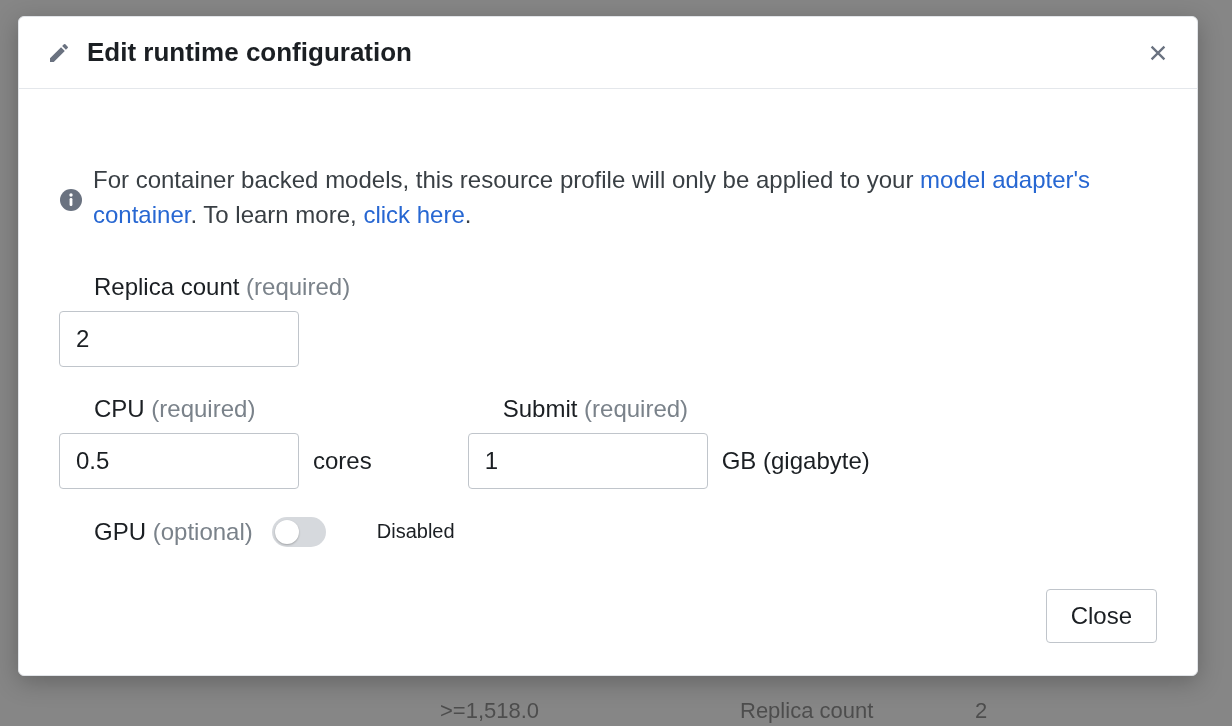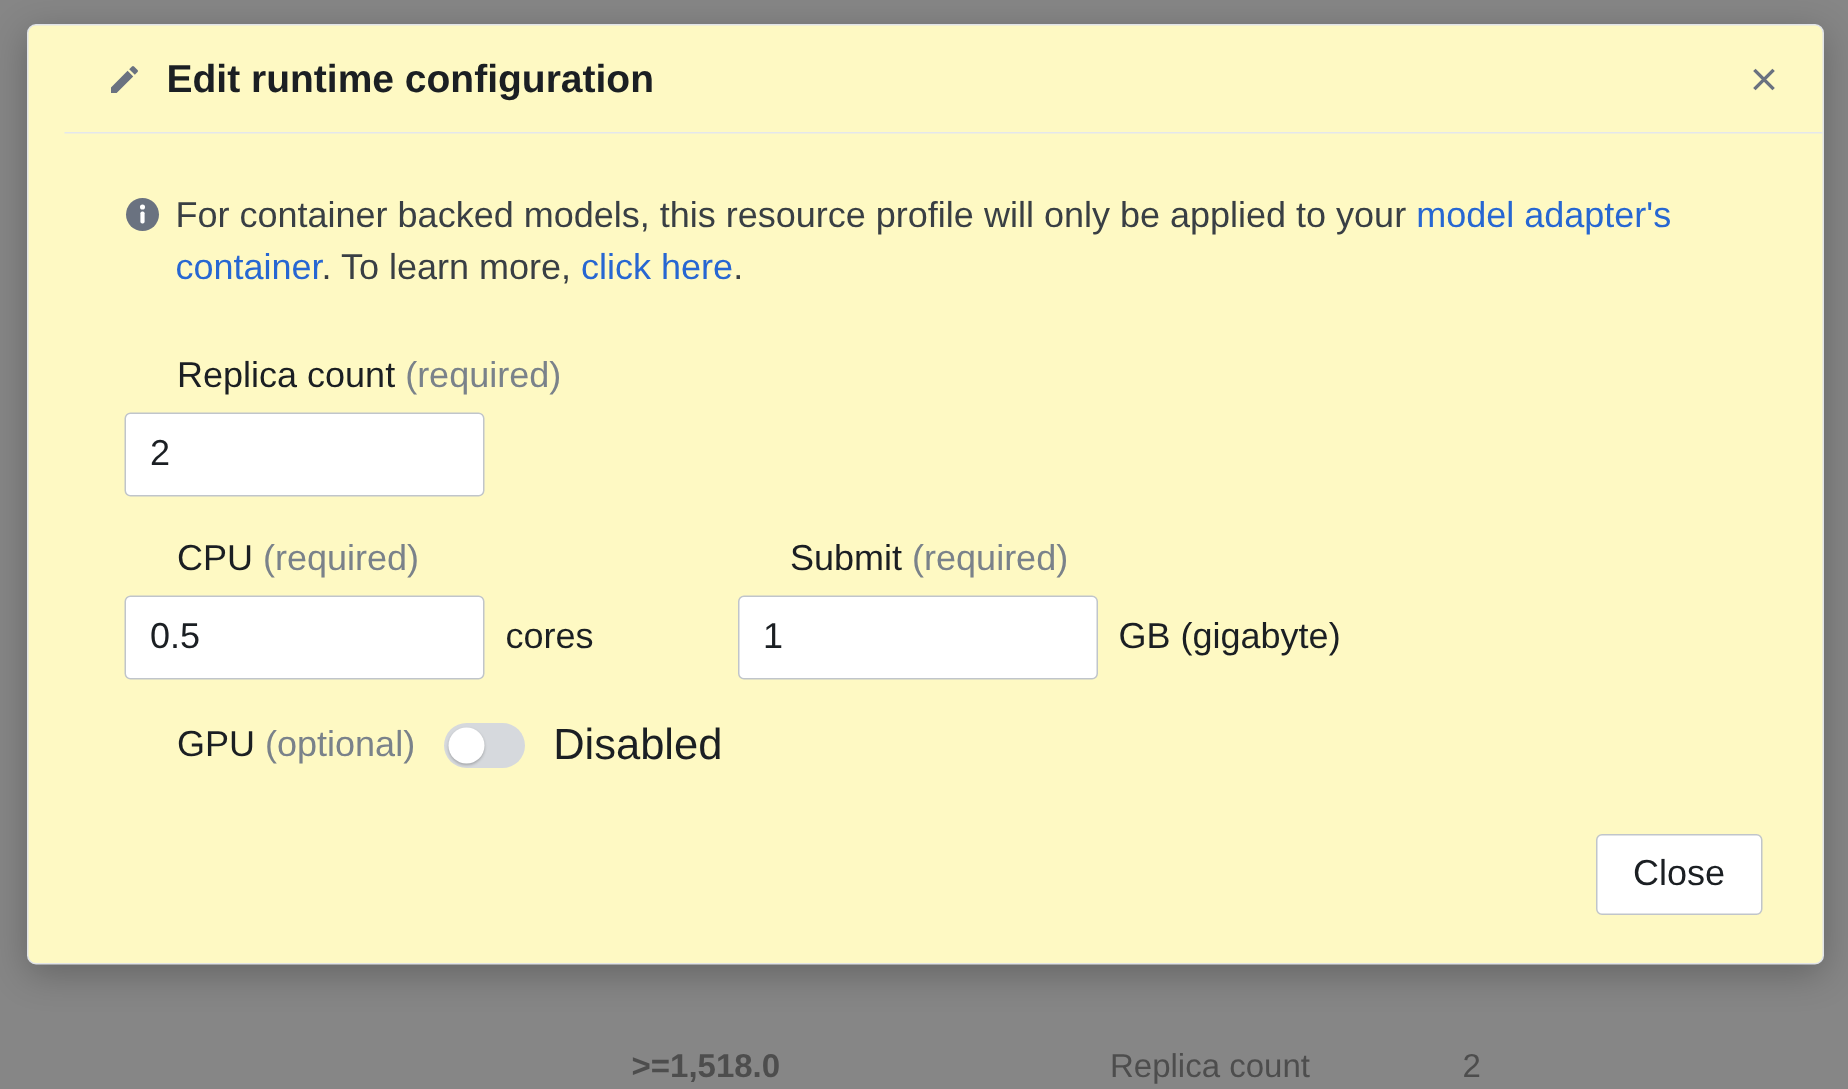--- a/index.html
+++ b/index.html
@@ -23,26 +23,25 @@
     }
     .backdrop-text {
       position: absolute;
       color: #555;
       font-size: 22px;
     }
     .modal {
       position: absolute;
       top: 16px;
       left: 18px;
-      right: 16px;
-      background: #fef9c3;
+      right: 34px;
+      background: #ffffff;
       border-radius: 6px;
       box-shadow: 0 6px 24px rgba(0,0,0,0.25);
       border: 1px solid #e1e4e8;
-      padding-left: 24px;
     }
     .modal-header {
       display: flex;
       align-items: center;
       padding: 20px 28px;
       border-bottom: 1px solid #e4e7eb;
     }
     .modal-title {
       font-size: 26px;
       font-weight: 600;
@@ -60,25 +59,26 @@
       height: 22px;
       cursor: pointer;
       stroke: #6a7280;
       stroke-width: 2.5;
     }
     .modal-body {
       padding: 38px 40px 10px 40px;
     }
     .info-block {
       display: flex;
-      align-items: flex-start;
+      align-items: center;
       font-size: 24px;
       color: #393f44;
       line-height: 1.45;
       margin-bottom: 40px;
+      margin-top: 36px;
     }
     .info-icon {
       flex: 0 0 auto;
       width: 24px;
       height: 24px;
       margin-top: 4px;
       margin-right: 10px;
     }
     .info-text a {
       color: #2767d2;
@@ -139,22 +139,23 @@
       position: absolute;
       top: 3px;
       left: 3px;
       width: 24px;
       height: 24px;
       background: #fff;
       border-radius: 50%;
       box-shadow: 0 1px 2px rgba(0,0,0,0.25);
     }
     .toggle-status {
-      font-size: 29px;
-      color: #1b1f23;
+      font-size: 20px;
+      color: #1b1f23;
+      margin-left: 32px;
     }
     .modal-footer {
       display: flex;
       justify-content: flex-end;
       gap: 16px;
       padding: 0 40px 32px 40px;
     }
     .btn {
       font-size: 24px;
       padding: 12px 24px;
@@ -170,21 +171,21 @@
     .btn-submit {
       background: #2767d2;
       border-color: #2767d2;
       color: #fff;
     }
   </style>
 </head>
 <body>
 
 <div class="backdrop">
-  <span class="backdrop-text" style="bottom:2px; left:421px;font-weight:bold;">&gt;=1,518.0</span>
+  <span class="backdrop-text" style="bottom:2px; left:440px;">&gt;=1,518.0</span>
   <span class="backdrop-text" style="bottom:2px; left:740px;">Replica count</span>
   <span class="backdrop-text" style="bottom:2px; left:975px;">2</span>
 </div>
 
 <div class="modal">
 
   <div class="modal-header">
     <svg class="edit-icon" viewBox="0 0 24 24">
       <path d="M3 17.25V21h3.75L17.81 9.94l-3.75-3.75L3 17.25zM20.71 7.04a1 1 0 0 0 0-1.41l-2.34-2.34a1 1 0 0 0-1.41 0l-1.83 1.83 3.75 3.75 1.83-1.83z"></path>
     </svg>

